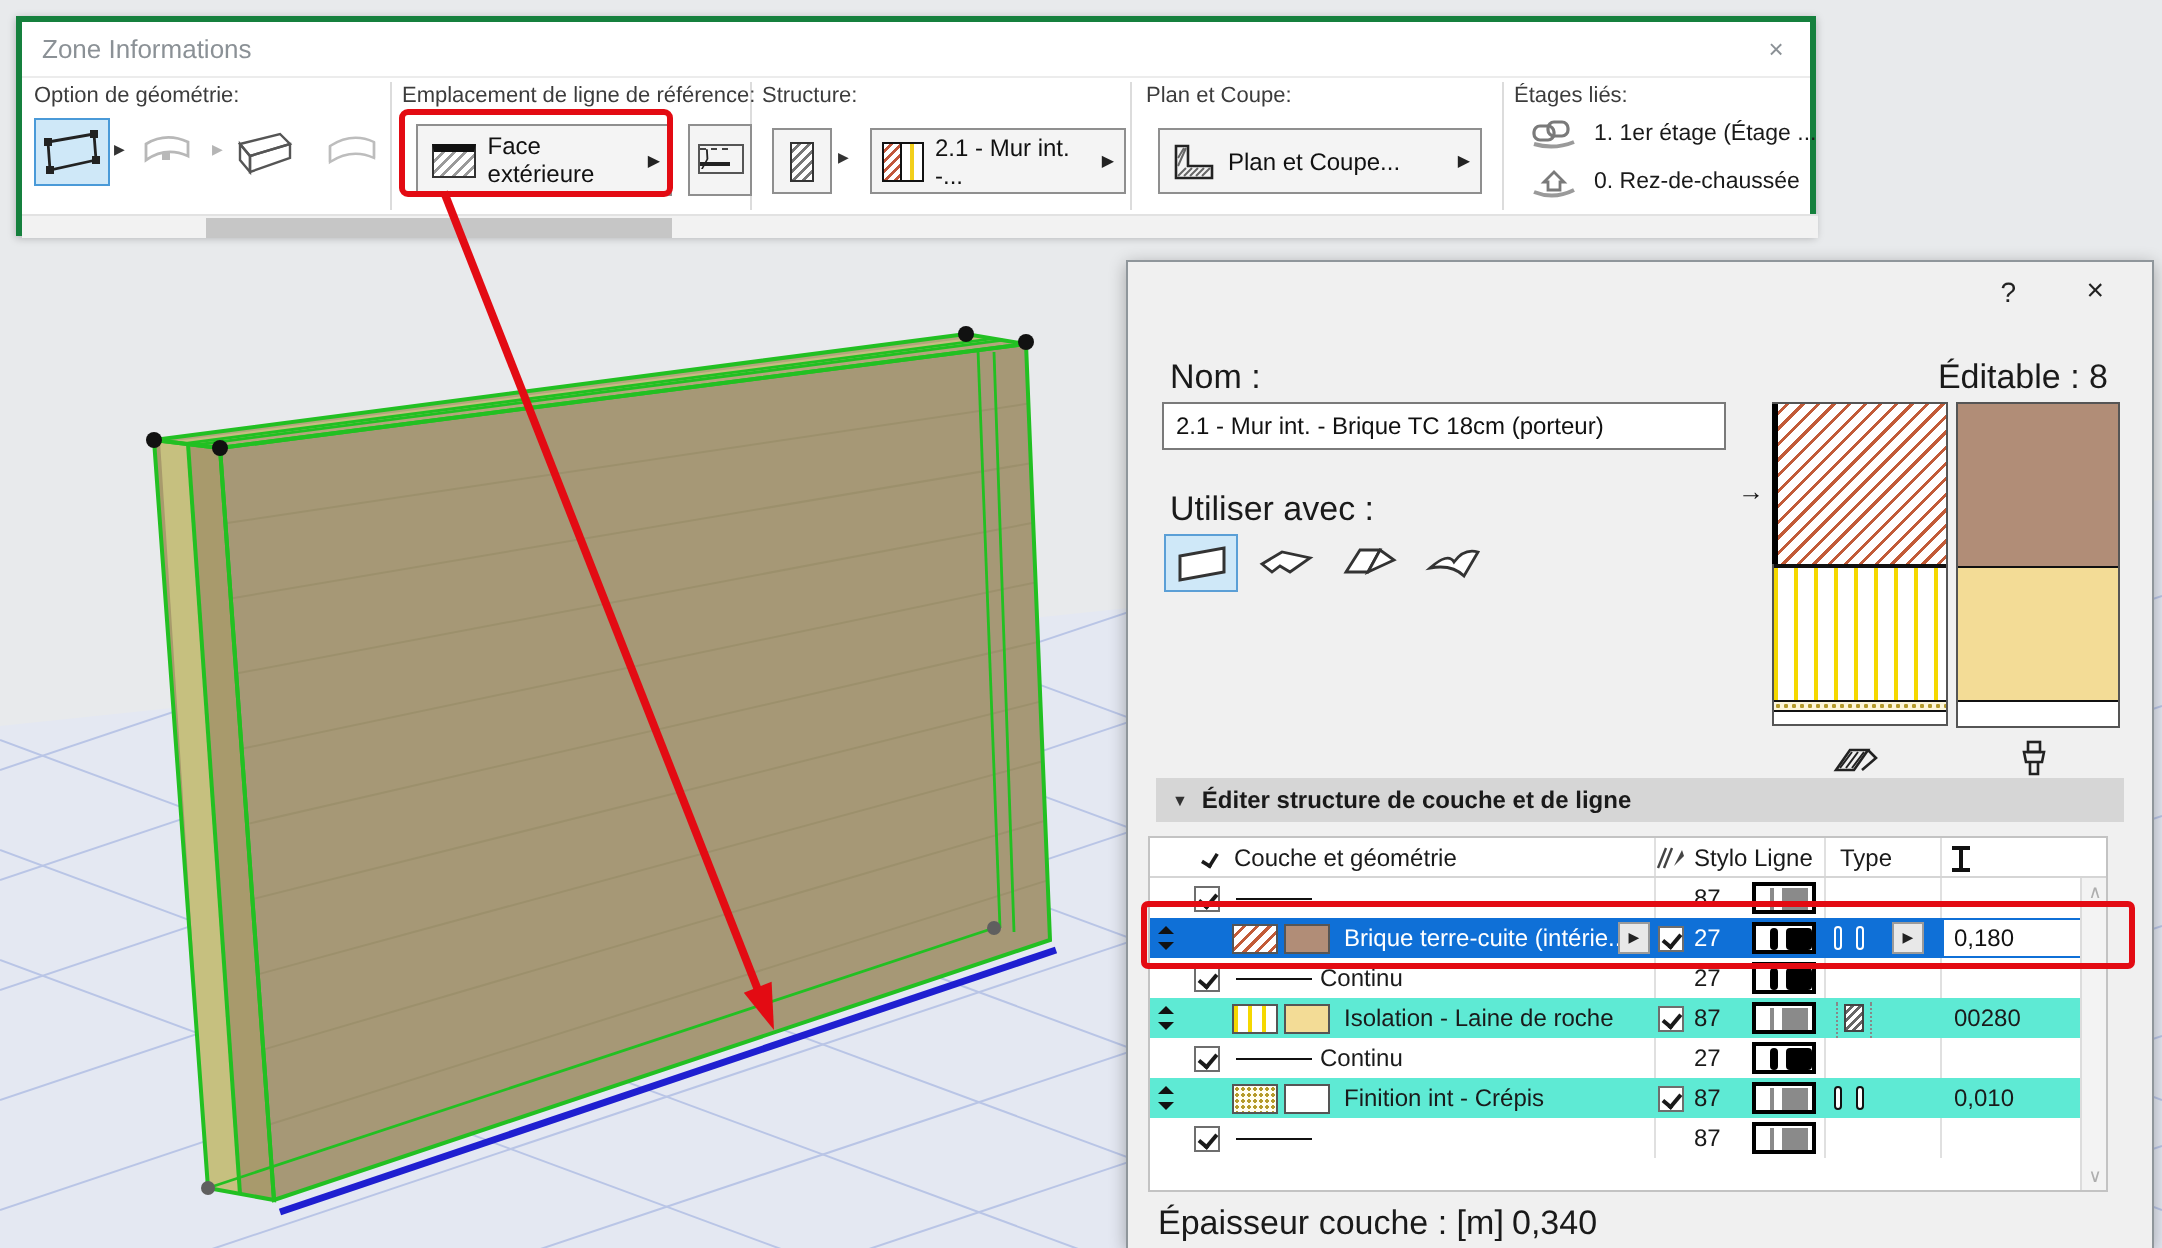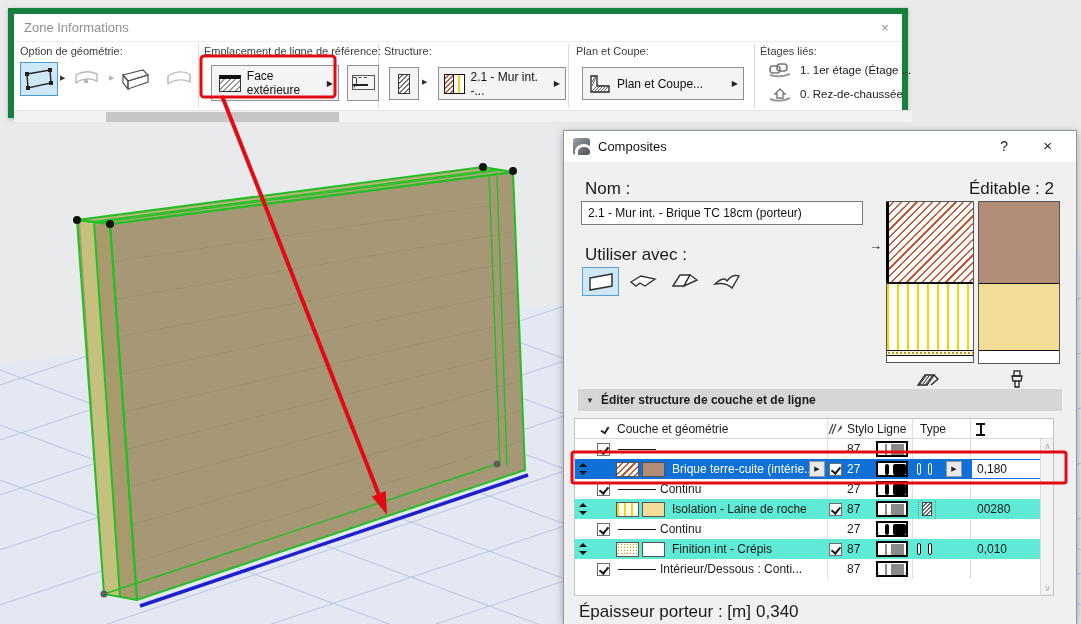--- a/index.html
+++ b/index.html
@@ -4,21 +4,21 @@
 <style>
   * { margin:0; padding:0; box-sizing:border-box; }
   html,body { width:1081px; height:624px; overflow:hidden;
     font-family:"Liberation Sans", sans-serif; background:#e8eaec; position:relative; }
 
   
   #viewport { position:absolute; left:0; top:0; z-index:0; }
 
   
   .toolbar { position:absolute; left:8px; top:8px; width:900px; height:110px;
-    background:#ffffff; border:6px solid #15803d; box-shadow:0 1px 4px rgba(0,0,0,.25); z-index:10; }
+    background:#ffffff; border:3px solid #15803d; box-shadow:0 1px 4px rgba(0,0,0,.25); z-index:10; }
   .tb-title { position:absolute; left:10px; top:6px; font-size:13px; color:#8b9196; }
   .tb-close { position:absolute; right:8px; top:5px; width:18px; height:18px; font-size:13px;
     color:#8b9196; text-align:center; line-height:18px; cursor:default; }
   .tb-sep-h { position:absolute; left:0; top:27px; width:100%; height:1px; background:#ececec; }
   .tb-vsep { position:absolute; top:30px; height:64px; width:1px; background:#dcdcdc; }
   .tb-label { position:absolute; top:31px; font-size:11px; color:#3c3c3c; white-space:nowrap; }
   .tb-iconbtn { position:absolute; top:48px; width:38px; height:34px; border:1px solid transparent;
     display:flex; align-items:center; justify-content:center; background:transparent; }
   .tb-iconbtn.active { background:#cfe8f8; border-color:#4a9ad8; }
   .mini-arrow { position:absolute; top:60px; font-size:7px; color:#333; }
@@ -320,29 +320,25 @@
     </svg>
     <span>0. Rez-de-chaussée</span>
   </div>
 
   <div class="tb-scroll">
     <div class="thumb"></div>
   </div>
 </div>
 
 <div class="dialog">
-  <div class="dlg-title">
-    <span class="dlg-ico"></span>
-    <span class="ttl">Composites</span>
-  </div>
   <div class="dlg-help">?</div>
   <div class="dlg-close">×</div>
 
   <div class="lbl" style="left:21px; top:48px">Nom :</div>
-  <div class="lbl" style="right:22px; top:48px">Éditable : 2</div>
+  <div class="lbl" style="right:22px; top:48px">Éditable : 8</div>
   <input class="name-input" value="2.1 - Mur int. - Brique TC 18cm (porteur)" style="">
 
   <div class="lbl" style="left:21px; top:114px">Utiliser avec :</div>
   <div class="use-row">
     <span class="use-btn active">
       <svg width="28" height="20" viewBox="0 0 28 20">
         <polygon points="3,6 25,2 25,14 3,18" fill="#fff" stroke="#333" stroke-width="1.5"></polygon>
       </svg>
       </span>
     <span class="use-btn">
@@ -572,37 +568,36 @@
       <span class="cell" style="left:402px">0,010</span>
     </div>
 
     <div class="t-row" style="top:140px">
       <span class="cell" style="left:22px">
           <span class="chk"></span>
         </span>
       <span class="cell" style="left:43px">
           <span class="line-sample"></span>
         </span>
-      <span class="cell" style="left:85px">Intérieur/Dessous : Conti...</span>
       <span class="cell" style="left:272px">87</span>
       <span class="cell" style="left:301px">
           <span class="pen-ico">
             <span class="bar"></span>
             <span class="sq"></span>
           </span>
         </span>
     </div>
 
     <div class="vscroll">
       <span style="top:2px">∧</span>
       <span style="bottom:2px">∨</span>
     </div>
   </div>
 
-  <div class="lbl" style="left:15px; top:471px">Épaisseur porteur : [m]</div>
+  <div class="lbl" style="left:15px; top:471px">Épaisseur couche : [m]</div>
   <div class="lbl" style="left:192px; top:471px">0,340</div>
 </div>
 
 <svg id="annot" width="1081" height="624" viewBox="0 0 1081 624">
   <rect x="201" y="56" width="134" height="41" rx="3" fill="none" stroke="#e30b13" stroke-width="3"></rect>
   <rect x="572" y="452" width="494" height="31" rx="2" fill="none" stroke="#e30b13" stroke-width="3"></rect>
   <line x1="222" y1="96" x2="379" y2="495" stroke="#e30b13" stroke-width="4"></line>
   <polygon points="387,515 385.8,490.9 371.9,496.4" fill="#e30b13"></polygon>
 </svg>
 

